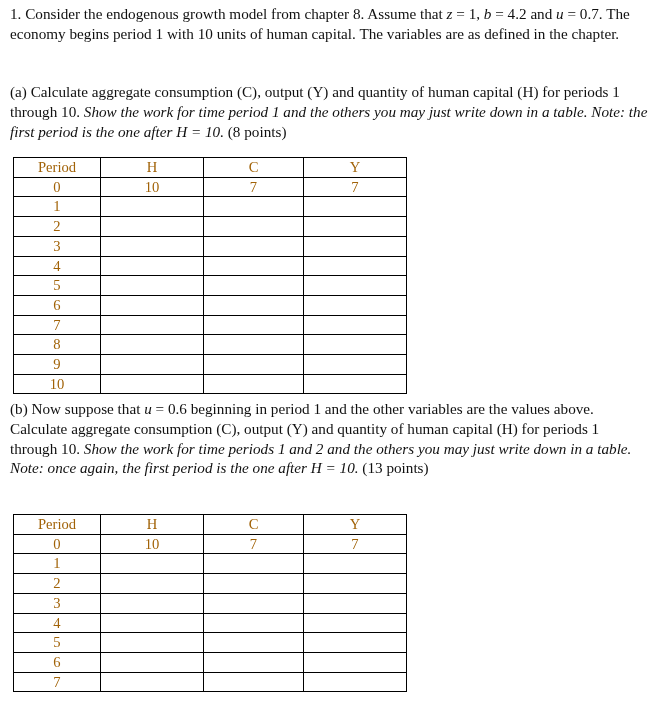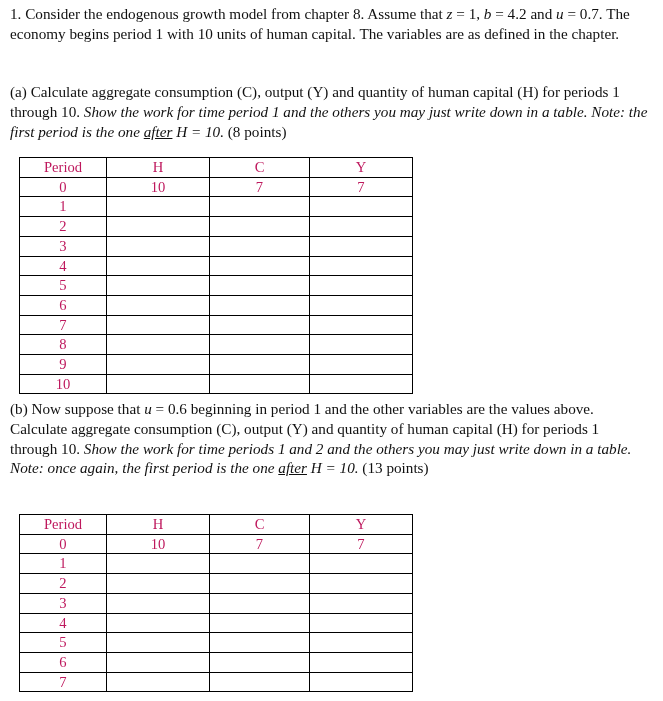--- a/index.html
+++ b/index.html
@@ -42,30 +42,29 @@
     top: 82px;
     width: 640px;
   }
   #part-b-prompt {
     position: absolute;
     left: 10px;
     top: 399px;
     width: 640px;
   }
   .it { font-style: italic; }
-  .it-u { font-style: italic; text-decoration: underline; }
+  .it-u { font-style: italic; }
   .var { font-style: italic; }
 
   table.grid {
     position: absolute;
     border-collapse: collapse;
     table-layout: fixed;
     font-size: 14.6px;
-    color: #be185d;
-    margin-left: 6px;
+    color: #a16207;
   }
   table.grid td, table.grid th {
     border: 1px solid #000000;
     text-align: center;
     vertical-align: middle;
     font-weight: normal;
     padding: 0;
     height: 18.7px;
     line-height: 18.7px;
     overflow: hidden;

